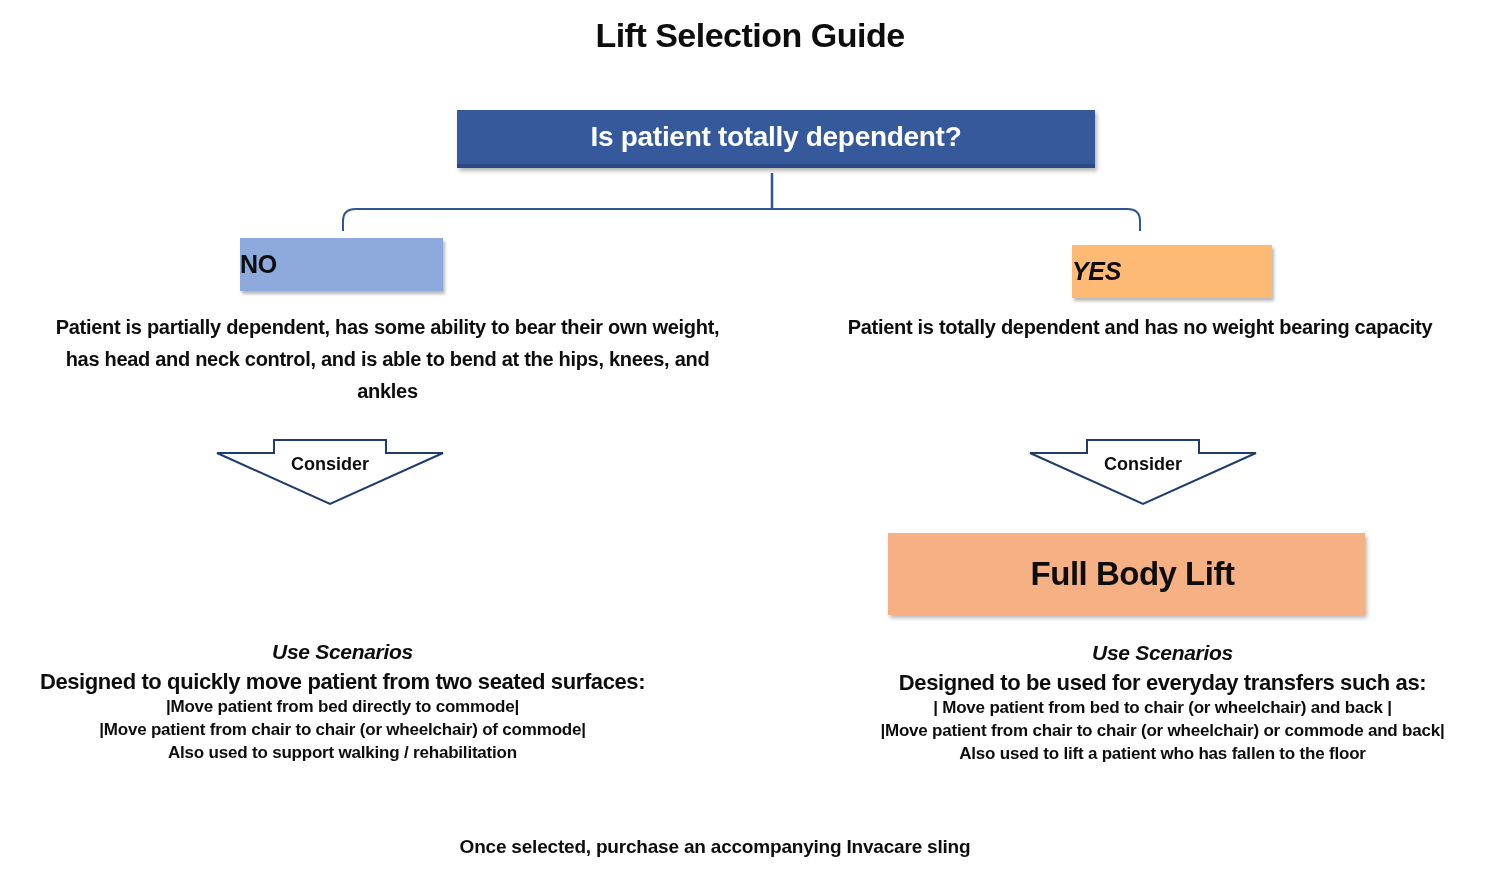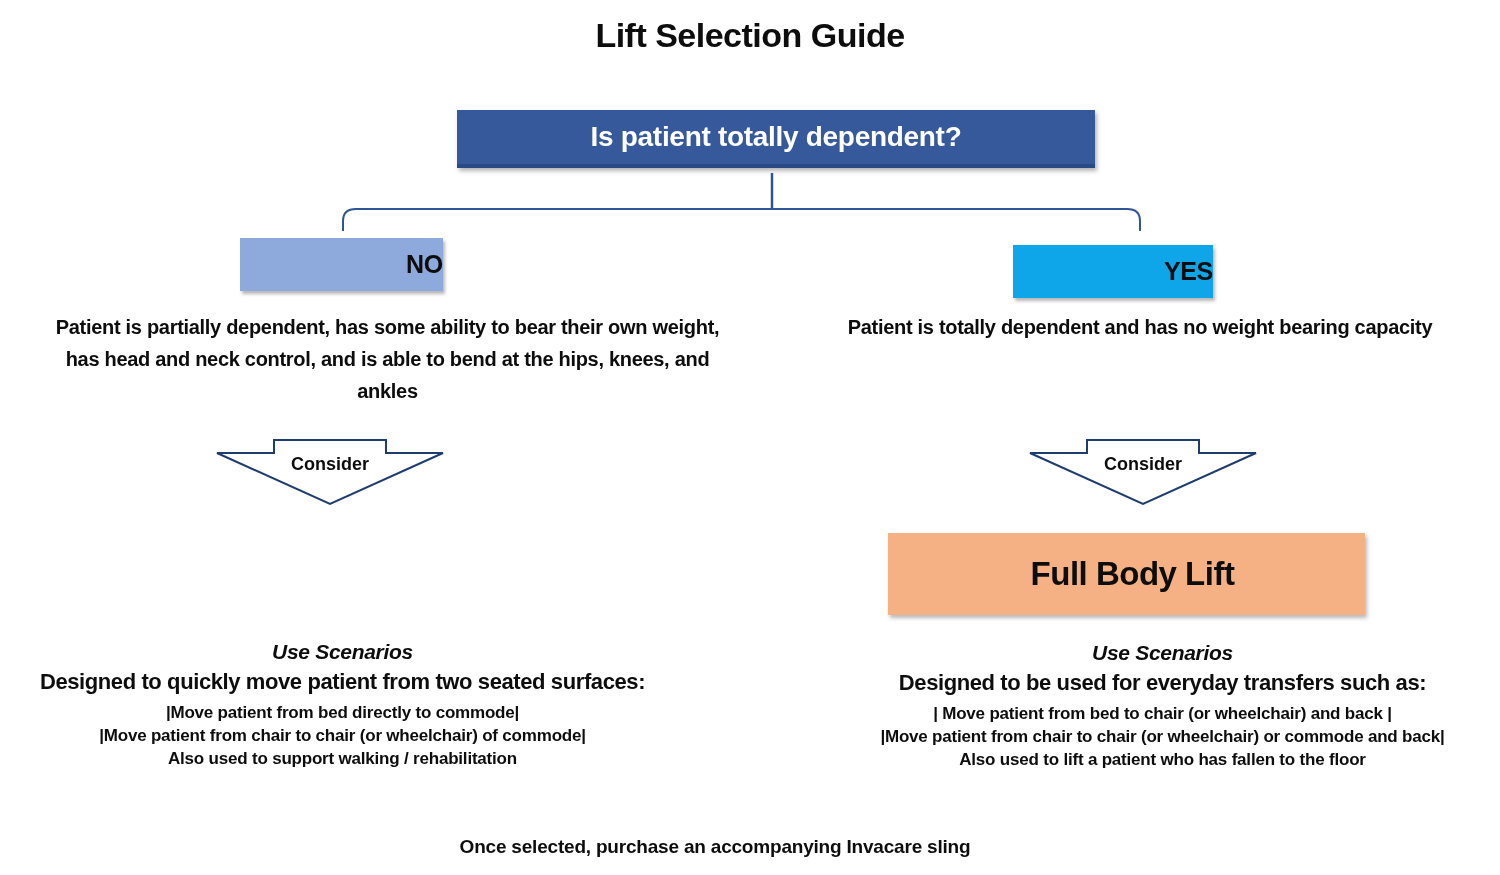--- a/index.html
+++ b/index.html
@@ -24,28 +24,27 @@
     left:457px; top:110px; width:638px; height:58px;
     background:#35599b;
     border-bottom:4px solid #2a4a85;
     box-shadow:2px 3px 4px rgba(110,110,110,0.5);
     display:flex; align-items:center; justify-content:center;
     color:#ffffff; font-size:28px; font-weight:bold;
     letter-spacing:-0.3px;
   }
   .connector-layer { left:0; top:0; width:1500px; height:875px; pointer-events:none; }
   .answer-box {
-    display:flex; align-items:center; justify-content:flex-end;
+    display:flex; align-items:center; justify-content:flex-start;
     font-size:25px; font-weight:bold; color:#0d0d0d;
     box-shadow:2px 3px 3px rgba(125,125,125,0.55);
     letter-spacing:-0.3px;
-    padding-left:48px;
   }
   .no-box  { left:240px;  top:238px; width:203px; height:53px; background:#8ea9dc; }
-  .yes-box { left:1013px; top:245px; width:200px; height:53px; background:#0ea5e9; }
+  .yes-box { left:1072px; top:245px; width:200px; height:53px; background:#fdba74;font-style:italic; }
   .branch-desc {
     text-align:center;
     font-size:20px; font-weight:bold; line-height:32px;
     letter-spacing:-0.3px; color:#0d0d0d;
   }
   .no-desc  { left:40px;  top:311px; width:695px; }
   .yes-desc { left:845px; top:311px; width:590px; }
   .consider-arrow { width:230px; height:67px; }
   .arrow-left  { left:215px;  top:439px; }
   .arrow-right { left:1028px; top:439px; }
@@ -59,21 +58,21 @@
   .full-box  { left:888px; top:533px; width:477px; height:82px; background:#f5b183;padding-left:12px; }
   .scenarios { text-align:center; color:#0d0d0d; }
   .scenarios-left  { left:15px;  top:640px; width:655px; }
   .scenarios-right { left:855px; top:641px; width:615px; }
   .scenarios-title {
     font-size:21px; font-weight:bold; font-style:italic;
     margin-bottom:5px; letter-spacing:-0.3px;
   }
   .scenarios-heading {
     font-size:22px; font-weight:bold;
-    margin-bottom:6px; letter-spacing:-0.4px;text-align:center;
+    letter-spacing:-0.4px;text-align:center;
   }
   .scenario-item {
     font-size:17px; font-weight:bold; line-height:23px;
     letter-spacing:-0.2px;
   }
   .footer {
     left:15px; top:836px; width:1400px;
     text-align:center;
     font-size:19px; font-weight:bold; letter-spacing:-0.2px; color:#0d0d0d;
   }

